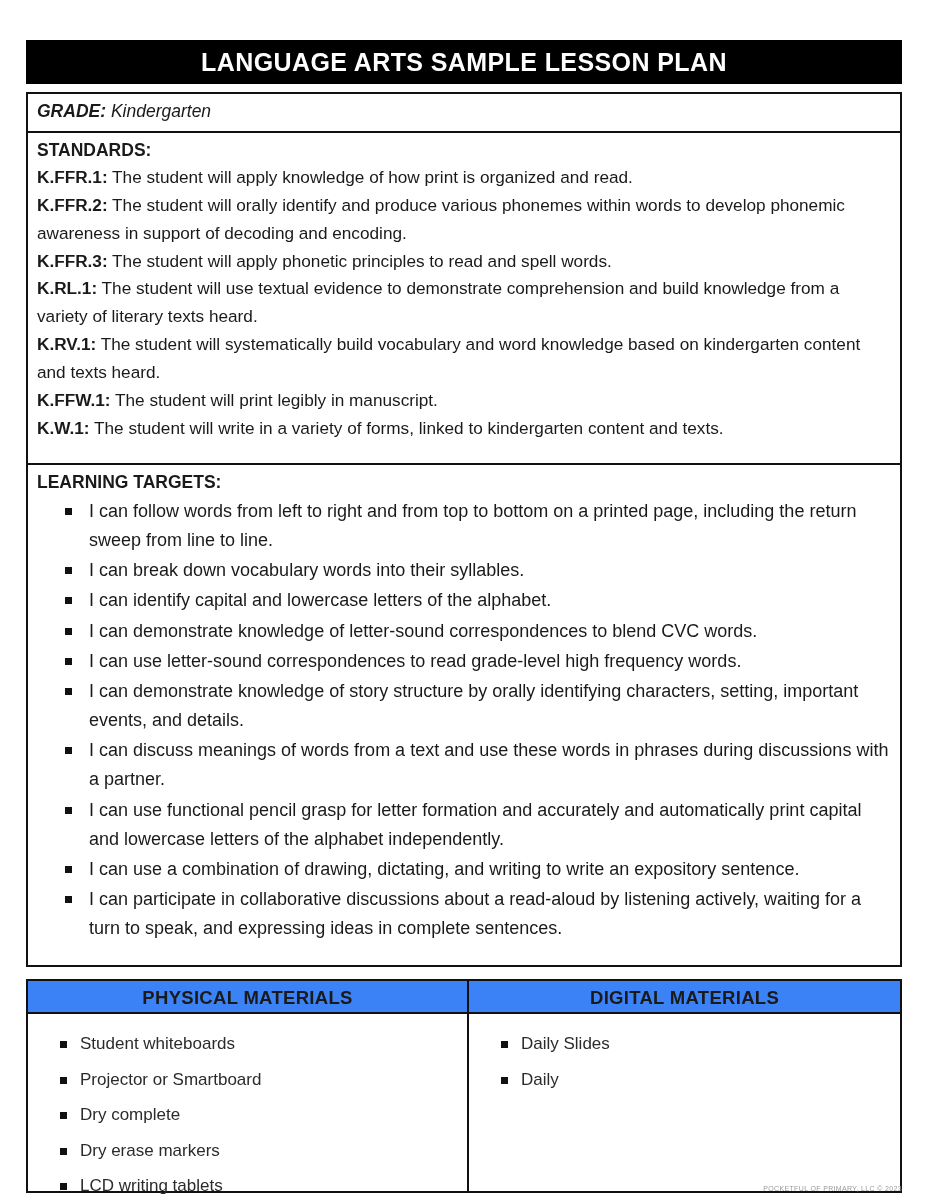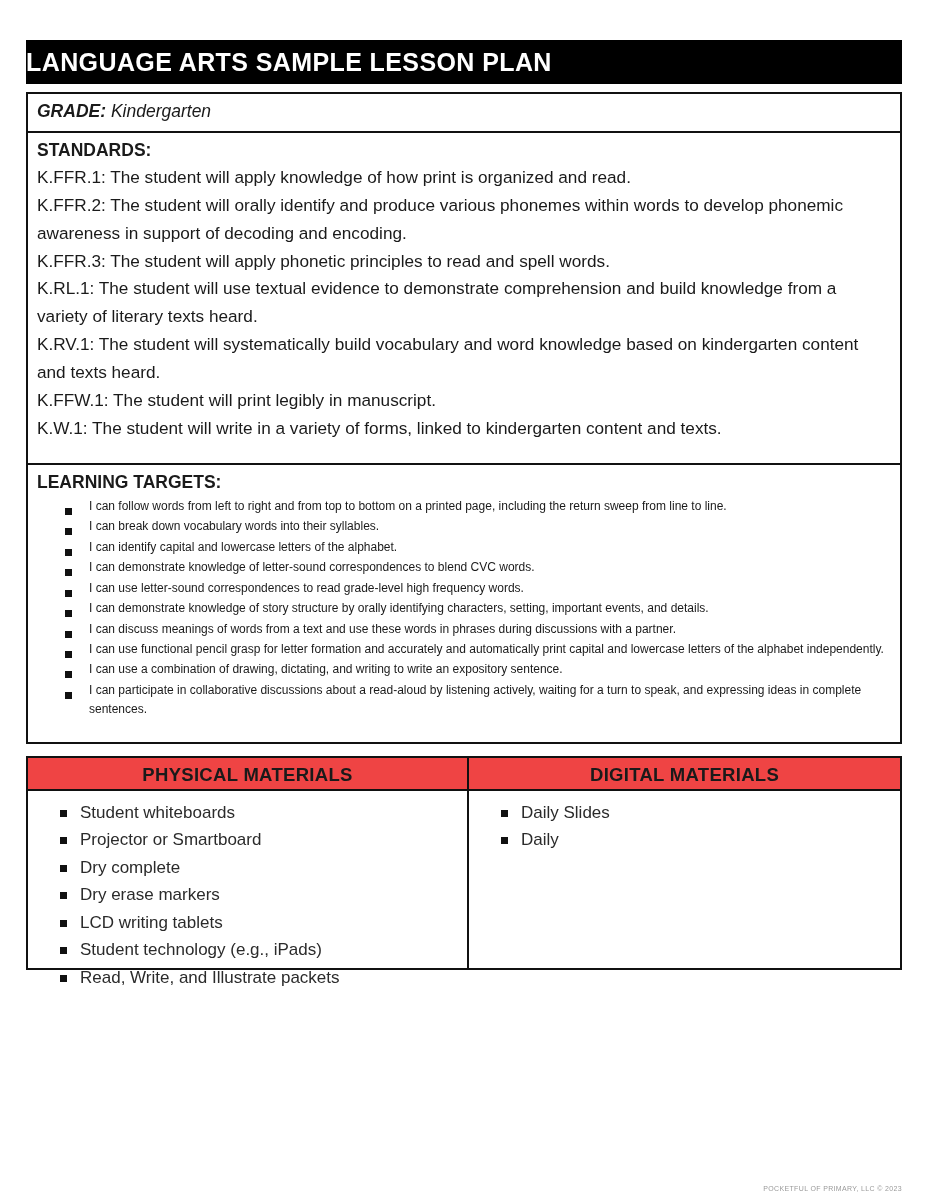--- a/index.html
+++ b/index.html
@@ -20,20 +20,21 @@
     position: relative;
     width: 928px;
     height: 1200px;
     padding: 40px 26px 0 26px;
   }
 
   
   .title-bar {
     background: #000000;
     color: #ffffff;
+    text-align: center;
     font-size: 25px;
     font-weight: bold;
     letter-spacing: 0.4px;
     line-height: 44px;
     height: 44px;
     margin-bottom: 8px;
   }
 
   
   .main-block {
@@ -59,31 +60,31 @@
     font-weight: bold;
     line-height: 1.45;
     margin-bottom: 1px;
   }
 
   .std-line {
     font-size: 17.2px;
     line-height: 1.62;
     margin: 0;
   }
-  .std-code { font-weight: normal; }
+  .std-code { font-weight: bold; }
 
   
   .targets-list {
     list-style: none;
     margin: 2px 0 2px 0;
     padding: 0;
   }
   .targets-list li {
     position: relative;
-    font-size: 12px;
+    font-size: 18px;
     line-height: 1.62;
     padding-left: 52px;
     margin-bottom: 1px;
   }
   .targets-list li::before {
     content: "";
     position: absolute;
     left: 28px;
     top: 11px;
     width: 7px;
@@ -102,21 +103,21 @@
     flex: 1 1 50%;
     display: flex;
     flex-direction: column;
     min-width: 0;
   }
   .mat-col.first {
     border-right: 2.5px solid #111;
     flex: 0 0 441px;
   }
   .mat-head {
-    background: #ef4444;
+    background: #3b82f6;
     border-bottom: 2.5px solid #111;
     text-align: center;
     font-size: 18.5px;
     font-weight: bold;
     letter-spacing: 0.3px;
     line-height: 33px;
     height: 33px;
   }
   .mat-body {
     padding: 8px 6px 6px 6px;
@@ -126,20 +127,21 @@
     list-style: none;
     margin: 0;
     padding: 0;
   }
   .mat-list li {
     position: relative;
     font-size: 17px;
     line-height: 1.62;
     padding-left: 46px;
     color: #2b2b2b;
+    margin-top: 8px;
   }
   .mat-list li::before {
     content: "";
     position: absolute;
     left: 26px;
     top: 11px;
     width: 7px;
     height: 7px;
     background: #111;
   }

